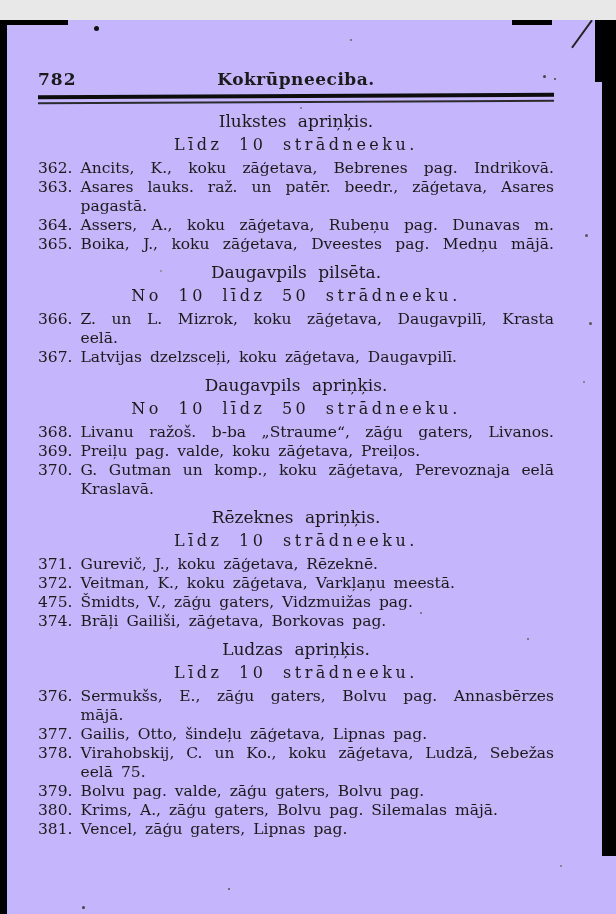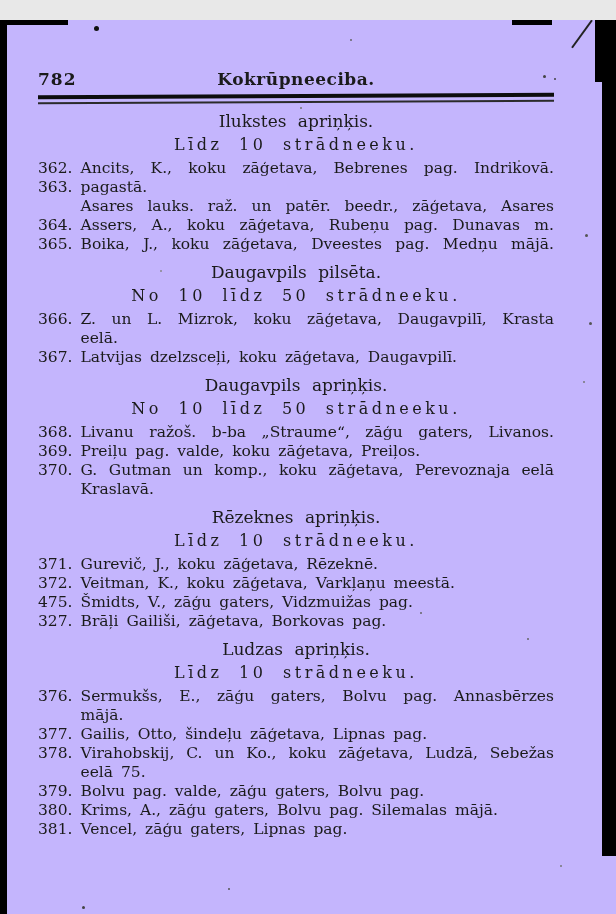--- a/index.html
+++ b/index.html
@@ -91,22 +91,22 @@
           <div class="sec-sub">Līdz 10 strādneeku.</div>
           <div class="entry">
             <span class="no">362.</span>
             <div class="txt">
               <div class="line fill">Ancits, K., koku zāģetava, Bebrenes pag. Indrikovā.</div>
             </div>
           </div>
           <div class="entry">
             <span class="no">363.</span>
             <div class="txt">
+              <div class="line fill">Asares lauks. raž. un patēr. beedr., zāģetava, Asares</div>
               <div class="line">pagastā.</div>
-              <div class="line fill">Asares lauks. raž. un patēr. beedr., zāģetava, Asares</div>
             </div>
           </div>
           <div class="entry">
             <span class="no">364.</span>
             <div class="txt">
               <div class="line fill">Assers, A., koku zāģetava, Rubeņu pag. Dunavas m.</div>
             </div>
           </div>
           <div class="entry">
             <span class="no">365.</span>
@@ -170,21 +170,21 @@
               <div class="line">Veitman, K., koku zāģetava, Varkļaņu meestā.</div>
             </div>
           </div>
           <div class="entry">
             <span class="no">475.</span>
             <div class="txt">
               <div class="line">Šmidts, V., zāģu gaters, Vidzmuižas pag.</div>
             </div>
           </div>
           <div class="entry">
-            <span class="no">327.</span>
+            <span class="no">374.</span>
             <div class="txt">
               <div class="line">Brāļi Gailiši, zāģetava, Borkovas pag.</div>
             </div>
           </div>
         </div>
         <div class="section">
           <div class="sec-title">Ludzas apriņķis.</div>
           <div class="sec-sub">Līdz 10 strādneeku.</div>
           <div class="entry">
             <span class="no">376.</span>

